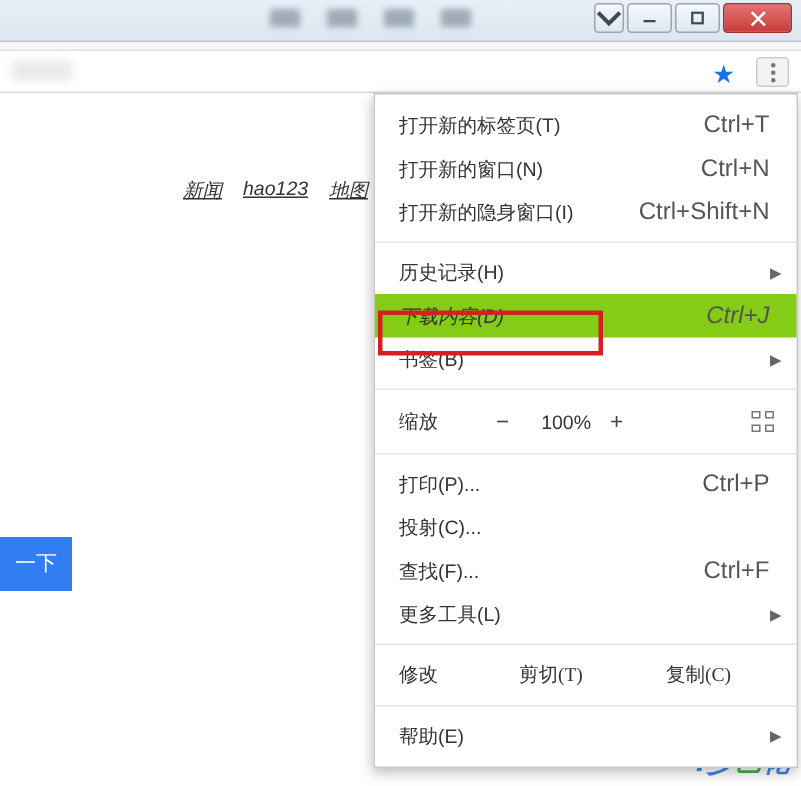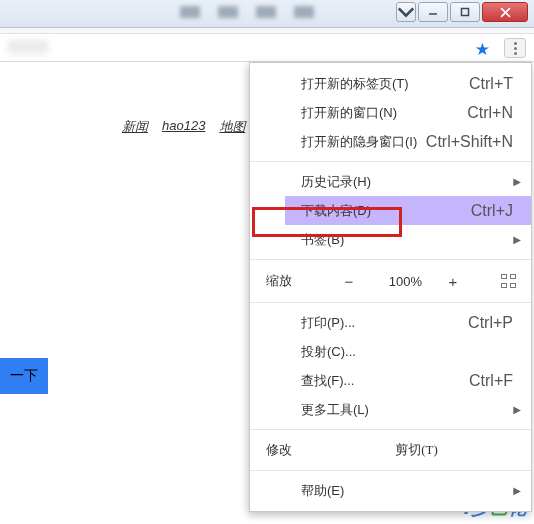--- a/index.html
+++ b/index.html
@@ -18,32 +18,32 @@
   .tabbar { height: 6px; background: #f7f7f7; border-bottom: 1px solid #e0e0e0; }
   .addrbar { height: 28px; background: #fff; border-bottom: 1px solid #d9d9d9; position: relative; }
   .addrbar .blur2 { position:absolute; left:8px; top:6px; width:40px; height:14px; background:#ccc; filter:blur(3px); opacity:.4;}
   .star { position:absolute; right:44px; top:5px; color:#1a73e8; font-size:17px;}
   .menu-btn { position:absolute; right:8px; top:4px; width:22px; height:20px; border:1px solid #ccc; border-radius:3px; background:#f3f3f3; display:flex; flex-direction:column; align-items:center; justify-content:center; gap:2px;}
   .menu-btn span{width:3px;height:3px;background:#777;border-radius:50%;}
   
   .page { position: relative; height: calc(524px - 62px); }
   .nav-links { position:absolute; left:122px; top:56px; display:flex; gap:14px; font-size:13px;font-style:italic;}
   .nav-links a { color:#333; text-decoration:underline; }
-  .search-btn { position:absolute; left:0; top:296px; background:#317ef3; color:#000000; padding:9px 10px 9px 10px; font-size:14px; border:none;}
+  .search-btn { position:absolute; left:0; top:296px; background:#317ef3; color:#ffffff; padding:9px 10px 9px 10px; font-size:14px; border:none;}
   
   .menu { position:absolute; right:2px; top:0; width:283px; background:#fff; border:1px solid #c8c8c8; box-shadow:-1px 3px 8px rgba(0,0,0,.25); padding:6px 0; z-index:10;}
-  .menu .row { display:flex; align-items:center; height:29px; padding:0 18px 0 16px; font-size:13px; color:#333; position:relative;margin-left:35px;}
+  .menu .row { display:flex; align-items:center; height:29px; padding:0 18px 0 16px; font-size:13px; color:#333; position:relative;}
   .menu .row .label { flex:1; }
   .menu .row .shortcut { color:#555; font-size:16px;}
   .menu .row .arrow { position:absolute; right:10px; color:#666; font-size:10px;}
   .menu .sep { height:1px; background:#e4e4e4; margin:5px 0;}
   .menu .highlight-box { position:absolute; left:2px; width:150px; height:30px; border:3px solid #d32020; pointer-events:none; z-index:5;}
-  .menu .row.hover { background:#c4b5fd; }
+  .menu .row.hover { background:#84cc16;font-style:italic; }
   
-  .zoom-row { display:flex; align-items:center; height:32px; padding:0 12px 0 16px; gap:20px;}
+  .zoom-row { display:flex; align-items:center; height:32px; padding:0 12px 0 16px; gap:6px;}
   .zoom-row .zlabel{flex:0 0 52px;}
   .zoom-row .zbtn{width:22px;text-align:center;color:#444;font-size:15px;}
   .zoom-row .zval{width:42px;text-align:right;}
   .zoom-row .full{display:flex;gap:3px;flex-wrap:wrap;width:18px;height:14px;margin-left:auto;}
   .zoom-row .full i{width:6px;height:5px;border:1px solid #777;}
   
   .edit-row{display:flex;align-items:center;height:30px;padding:0 16px;gap:0;}
   .edit-row .elabel{flex:0 0 52px;}
   .edit-row .eitem{flex:1;text-align:center;font-size:13px;font-family:Liberation Serif, serif;}
   
@@ -158,20 +158,21 @@
         <span class="shortcut">Ctrl+F</span>
       </div>
     <div class="row">
         <span class="label">更多工具(L)</span>
         <span class="arrow">▶</span>
       </div>
     <div class="sep"></div>
     <div class="edit-row">
       <span class="elabel">修改</span>
       <span class="eitem">剪切(T)</span>
+      <span class="eitem">复制(C)</span>
     </div>
     <div class="sep"></div>
     <div class="row">
         <span class="label">帮助(E)</span>
         <span class="arrow">▶</span>
       </div>
 
   </div>
 
   <div class="watermark">𝙞<span>乡</span><span class="g">巴</span><span>佬</span></div>

